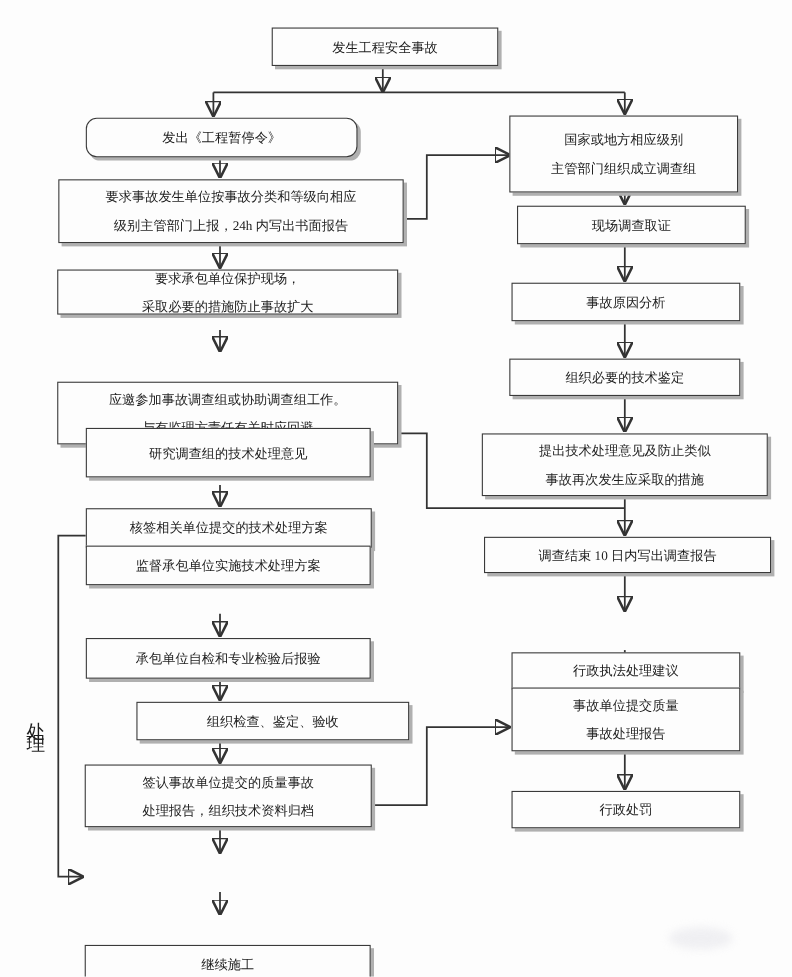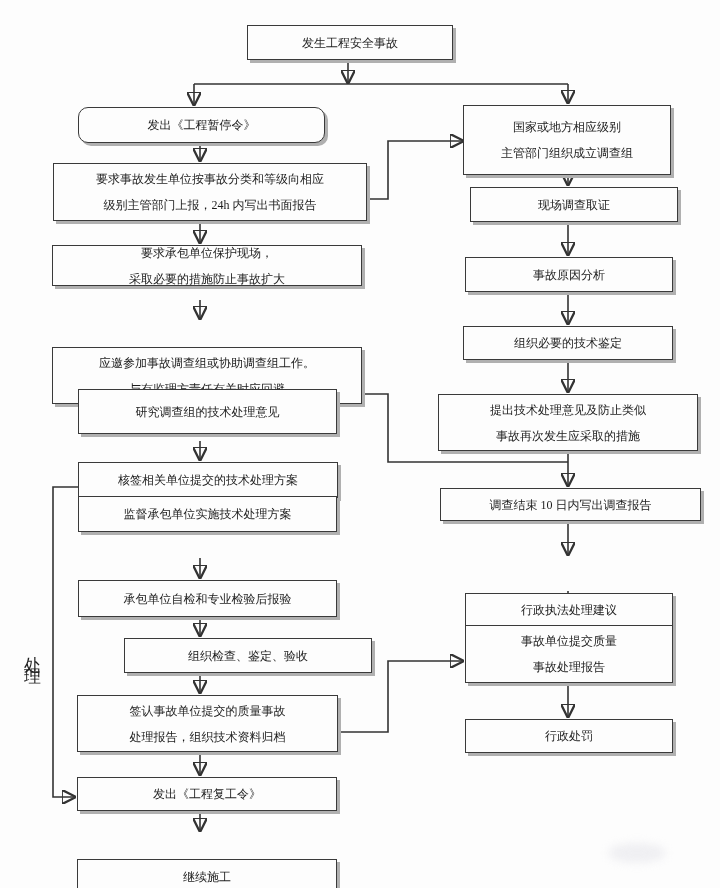--- a/index.html
+++ b/index.html
@@ -104,21 +104,20 @@
 采取必要的措施防止事故扩大</div>
   <div class="node n-l4">应邀参加事故调查组或协助调查组工作。
 与有监理方责任有关时应回避</div>
   <div class="node n-l5">研究调查组的技术处理意见</div>
   <div class="node n-l6">核签相关单位提交的技术处理方案</div>
   <div class="node n-l7">监督承包单位实施技术处理方案</div>
   <div class="node n-l8">承包单位自检和专业检验后报验</div>
   <div class="node n-l9">组织检查、鉴定、验收</div>
   <div class="node n-l10">签认事故单位提交的质量事故
 处理报告，组织技术资料归档</div>
-  <div class="node n-l11">发出《工程复工令》</div>
   <div class="node n-l12">继续施工</div>
 
   <div class="node n-r1">国家或地方相应级别
 主管部门组织成立调查组</div>
   <div class="node n-r2">现场调查取证</div>
   <div class="node n-r3">事故原因分析</div>
   <div class="node n-r4">组织必要的技术鉴定</div>
   <div class="node n-r5">提出技术处理意见及防止类似
 事故再次发生应采取的措施</div>
   <div class="node n-r6">调查结束 10 日内写出调查报告</div>

